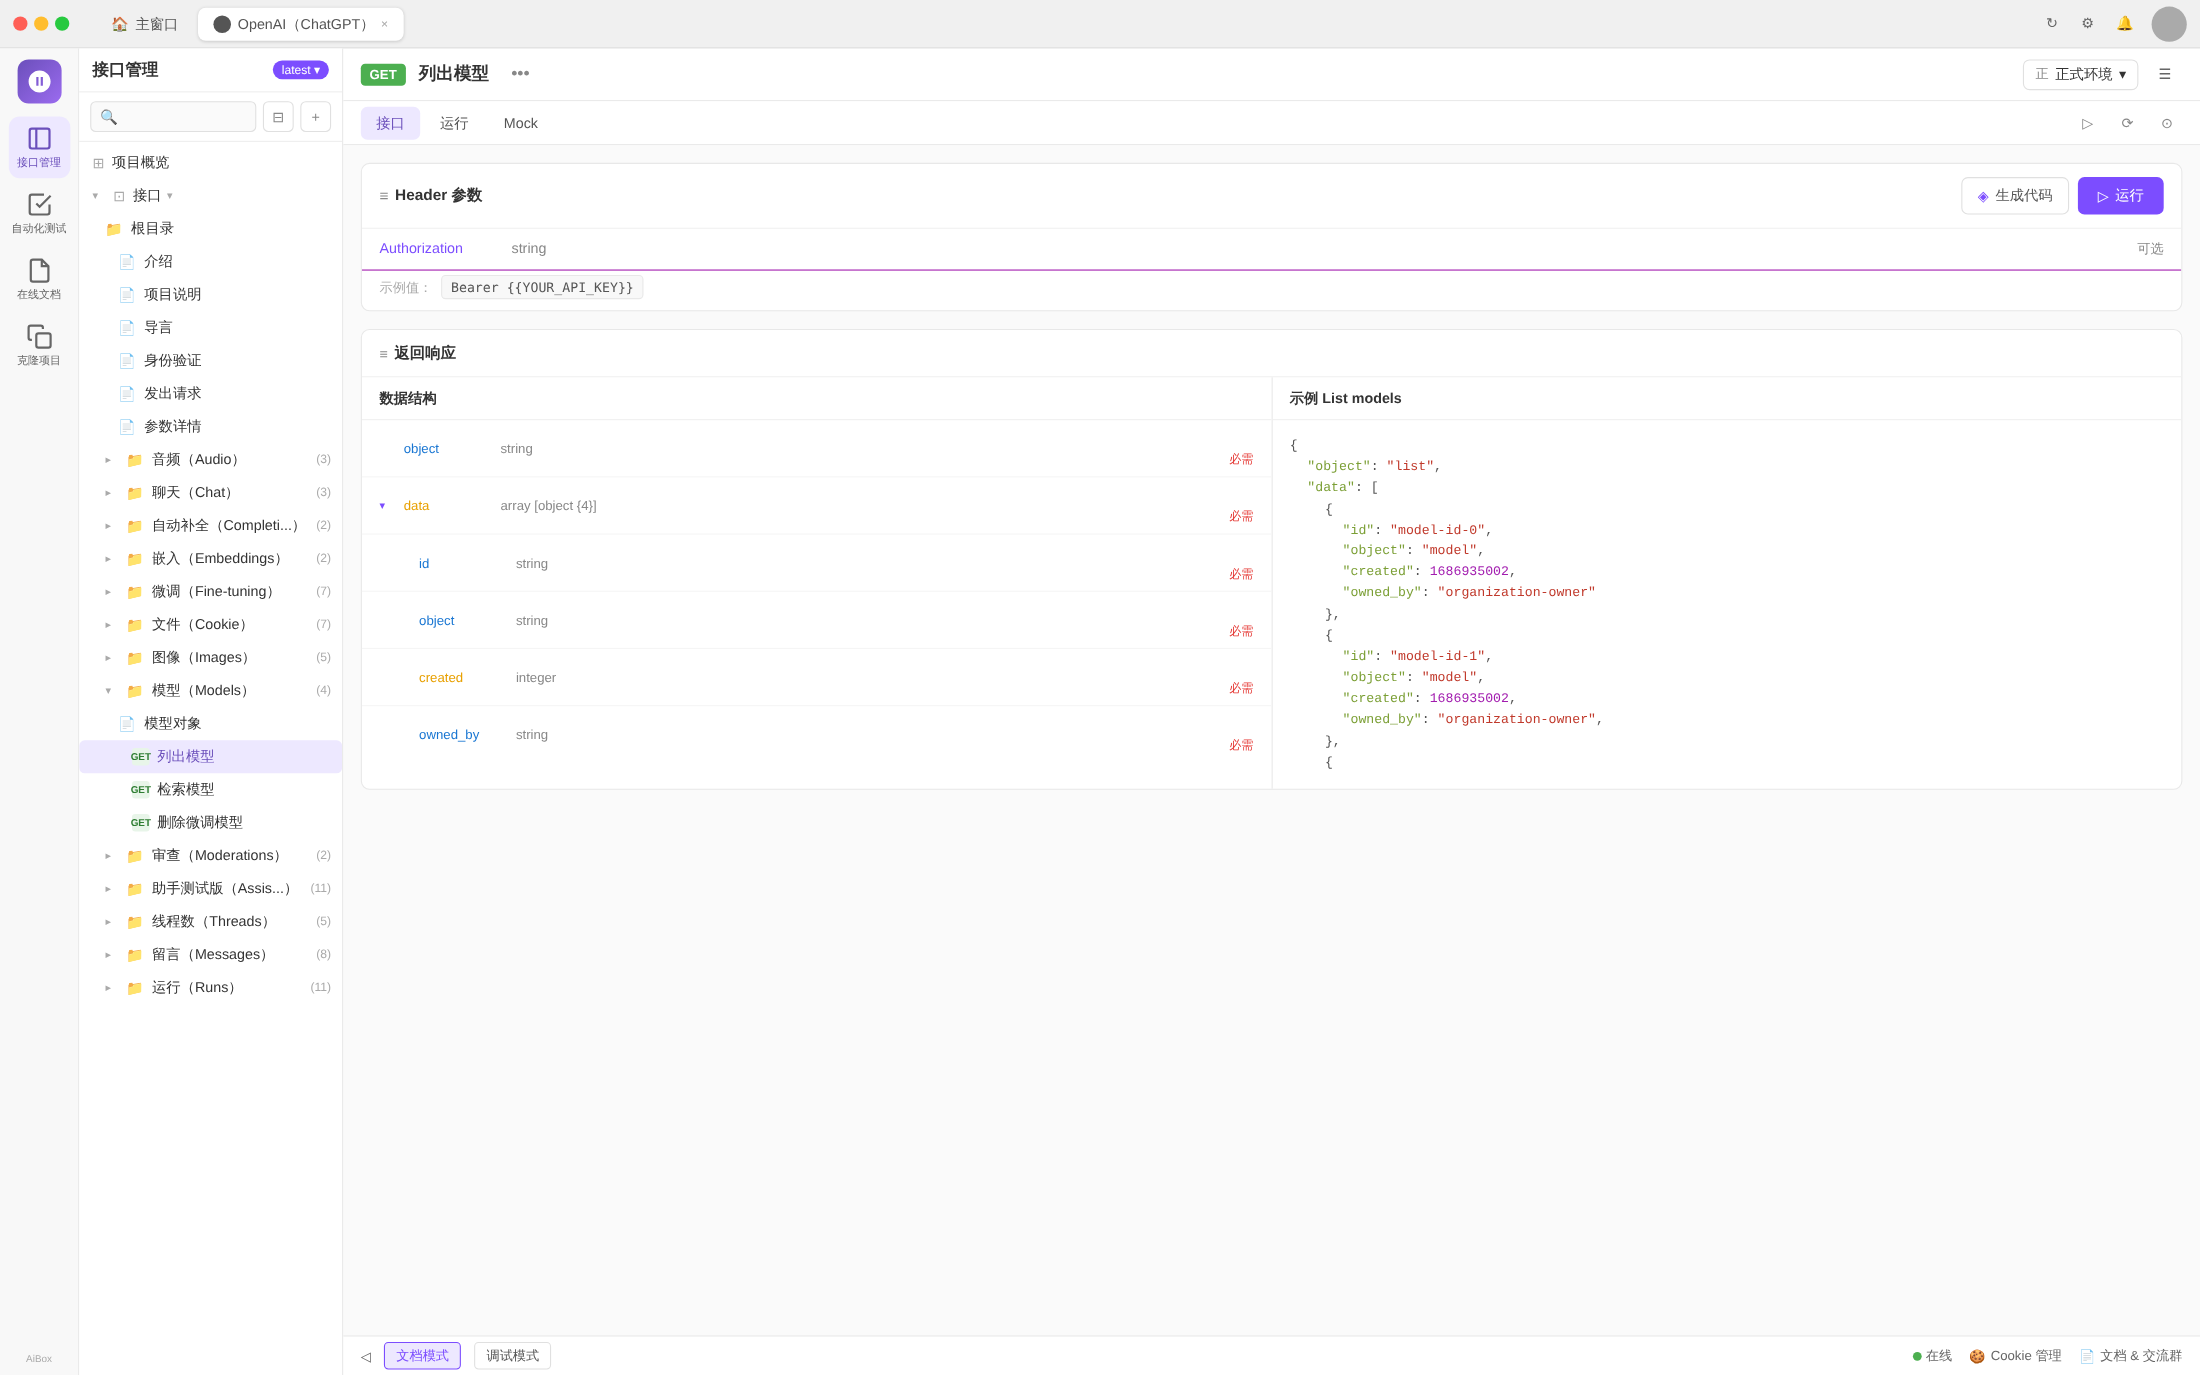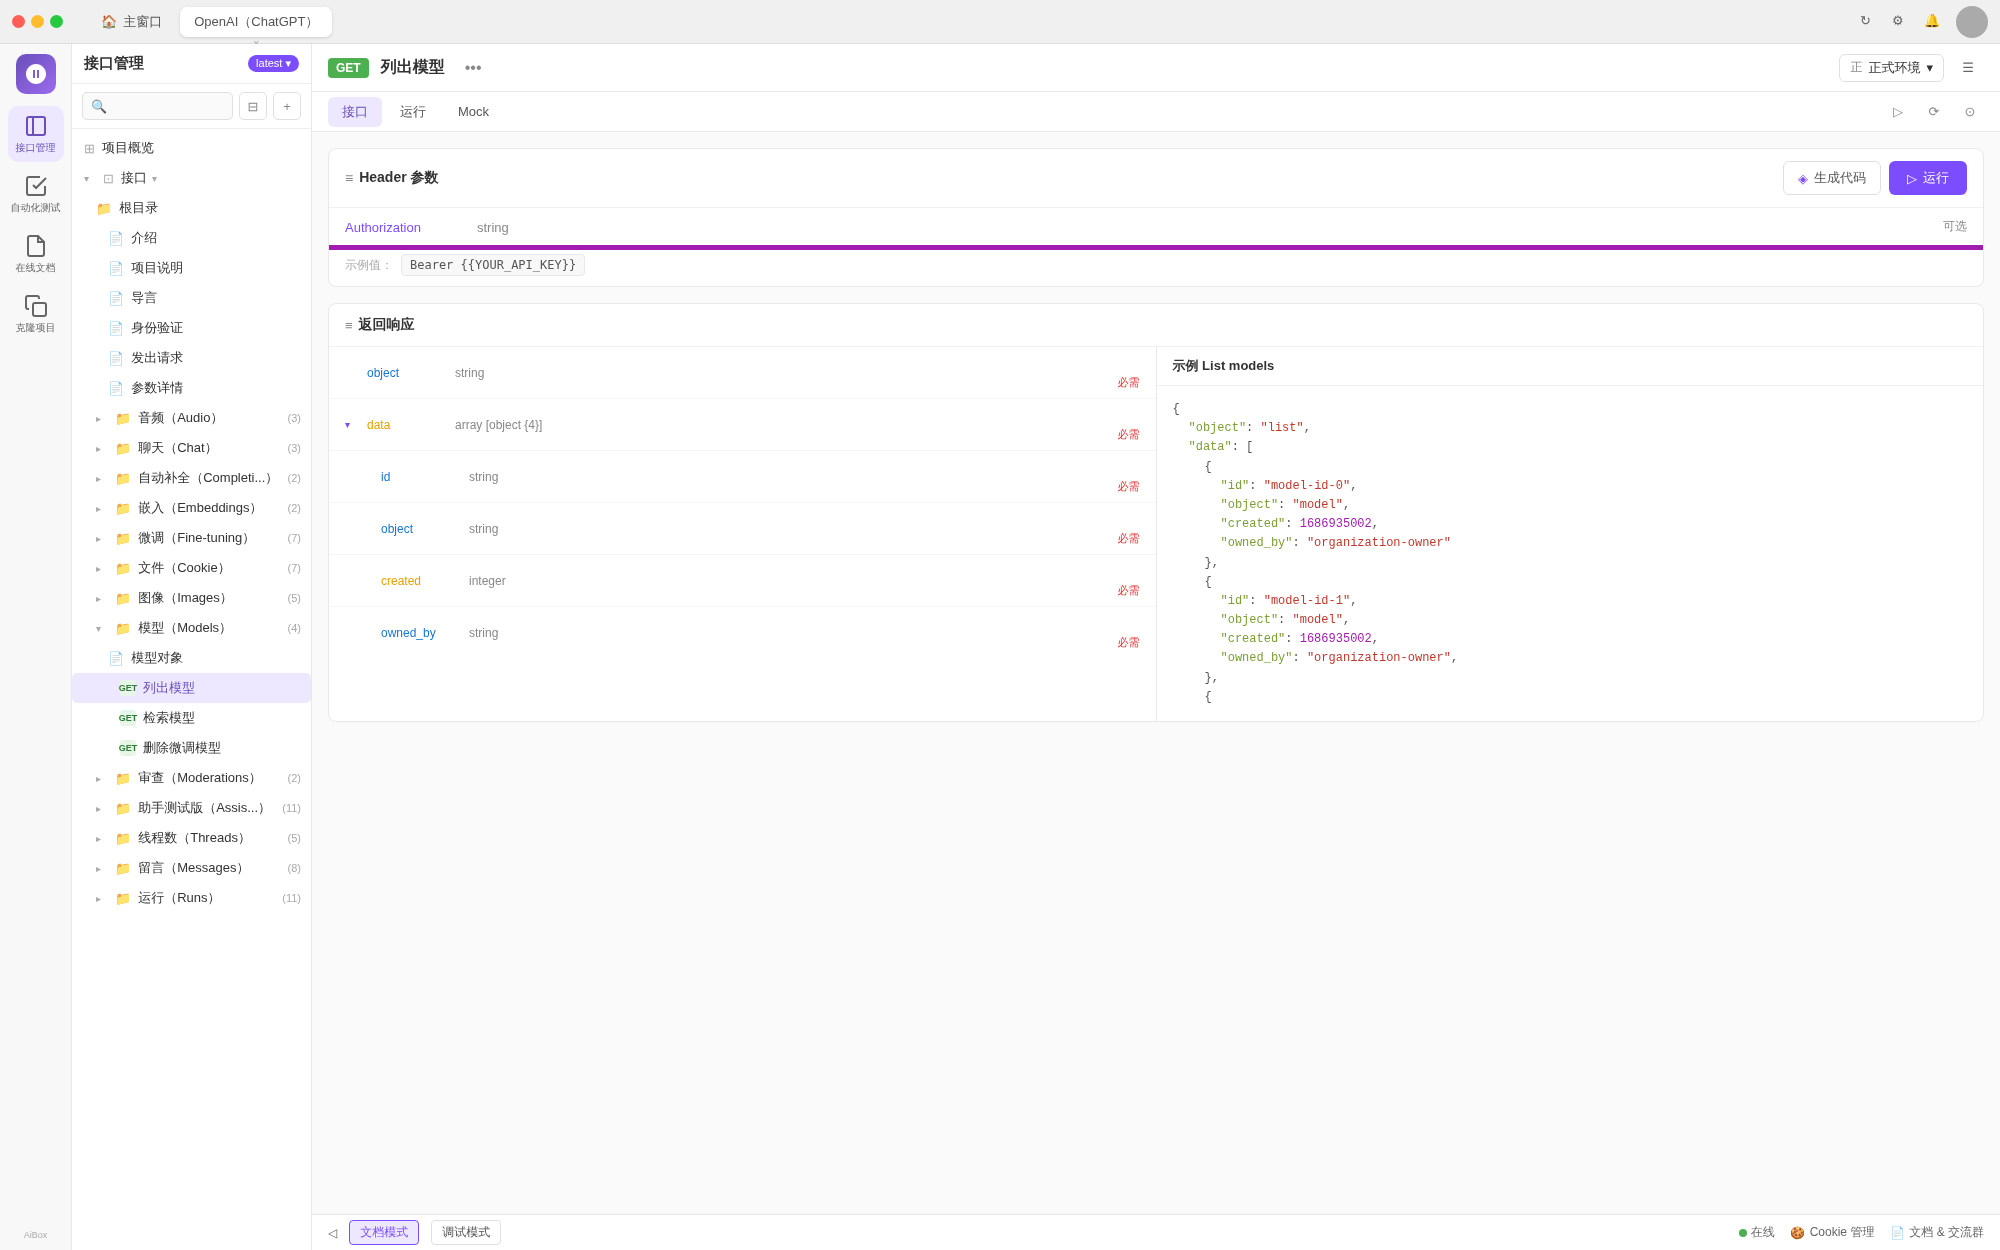--- a/index.html
+++ b/index.html
@@ -7,21 +7,21 @@
 
     
     .titlebar { height: 44px; background: #f0f0f0; display: flex; align-items: center; padding: 0 12px; gap: 8px; border-bottom: 1px solid #ddd; }
     .traffic-lights { display: flex; gap: 6px; align-items: center; }
     .tl { width: 13px; height: 13px; border-radius: 50%; }
     .tl-red { background: #ff5f56; }
     .tl-yellow { background: #ffbd2e; }
     .tl-green { background: #27c93f; }
     .tabs-bar { display: flex; align-items: center; gap: 4px; margin-left: 16px; flex: 1; }
     .tab-item { height: 30px; padding: 0 14px; display: flex; align-items: center; gap: 6px; border-radius: 7px; font-size: 13px; color: #555; cursor: pointer; }
-    .tab-item.active { background: white; box-shadow: 0 1px 3px rgba(0,0,0,0.15); flex-direction: column; }
+    .tab-item.active { background: white; box-shadow: 0 1px 3px rgba(0,0,0,0.15); }
     .tab-close { color: #aaa; font-size: 11px; cursor: pointer; }
     .titlebar-right { display: flex; align-items: center; gap: 14px; margin-left: auto; }
     .titlebar-icon { width: 18px; height: 18px; color: #666; cursor: pointer; }
 
     
     .app-layout { display: flex; height: calc(1250px - 44px); }
 
     
     .icon-sidebar { width: 72px; background: #f8f8f8; border-right: 1px solid #e8e8e8; display: flex; flex-direction: column; align-items: center; padding-top: 10px; gap: 4px; }
     .icon-sidebar-item { width: 56px; height: 56px; display: flex; flex-direction: column; align-items: center; justify-content: center; gap: 3px; border-radius: 10px; cursor: pointer; font-size: 10px; color: #666; }
@@ -79,21 +79,21 @@
     
     .section { background: white; border: 1px solid #e8e8e8; border-radius: 8px; overflow: hidden; }
     .section-header { padding: 12px 16px; border-bottom: 1px solid #f0f0f0; display: flex; align-items: center; justify-content: space-between; }
     .section-title { font-size: 14px; font-weight: 600; color: #333; display: flex; align-items: center; gap: 6px; }
     .run-btn { background: #7c4dff; color: white; border: none; border-radius: 6px; padding: 7px 18px; font-size: 13px; cursor: pointer; display: flex; align-items: center; gap: 6px; }
     .gen-btn { background: white; color: #555; border: 1px solid #e0e0e0; border-radius: 6px; padding: 7px 14px; font-size: 13px; cursor: pointer; display: flex; align-items: center; gap: 6px; }
     .gen-btn .diamond { color: #7c4dff; }
 
     
     .params-table { width: 100%; }
-    .param-row { display: flex; align-items: flex-end; padding: 10px 16px; border-bottom: 5px solid #a21caf; gap: 12px; }
+    .param-row { display: flex; align-items: flex-start; padding: 10px 16px; border-bottom: 1px solid #a21caf; gap: 0; }
     .param-row:last-child { border-bottom: none; }
     .param-name { color: #7c4dff; font-size: 13px; font-weight: 500; min-width: 120px; }
     .param-type { color: #888; font-size: 13px; min-width: 60px; }
     .param-required { margin-left: auto; font-size: 12px; color: #888; }
     .param-example-row { display: flex; align-items: center; padding: 4px 16px 10px; gap: 8px; }
     .param-example-label { color: #aaa; font-size: 12px; min-width: 40px; }
     .param-example-value { background: #f8f8f8; border: 1px solid #e8e8e8; border-radius: 4px; padding: 3px 8px; font-size: 12px; color: #555; font-family: 'SF Mono', Consolas, monospace; }
 
     
     .response-section { background: white; border: 1px solid #e8e8e8; border-radius: 8px; }
@@ -422,20 +422,21 @@
 
       <div class="response-section">
         <div class="response-header">
           <span class="response-title-icon">≡</span>
           <span class="response-title">返回响应</span>
         </div>
 
         <div class="response-content">
 
           <div class="response-left">
+            <div class="data-structure-title">数据结构</div>
             <div class="ds-table">
 
               <div class="ds-row">
                 <span class="ds-caret" style="width:14px;"></span>
                 <span class="ds-name blue">object</span>
                 <span class="ds-type">string</span>
                 <span class="ds-required">必需</span>
               </div>
 
               <div class="ds-row">

